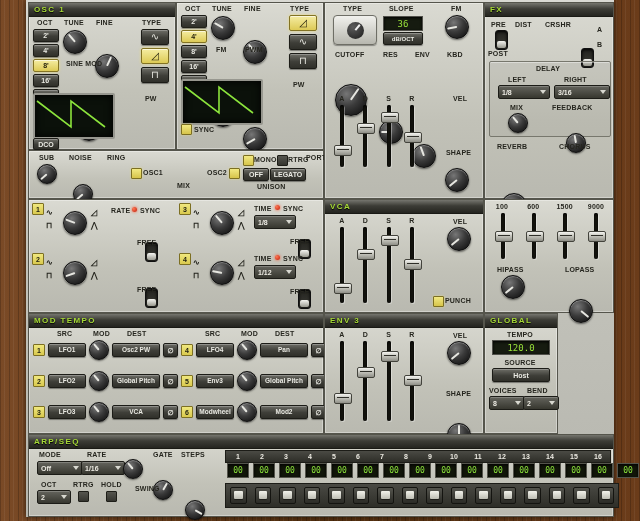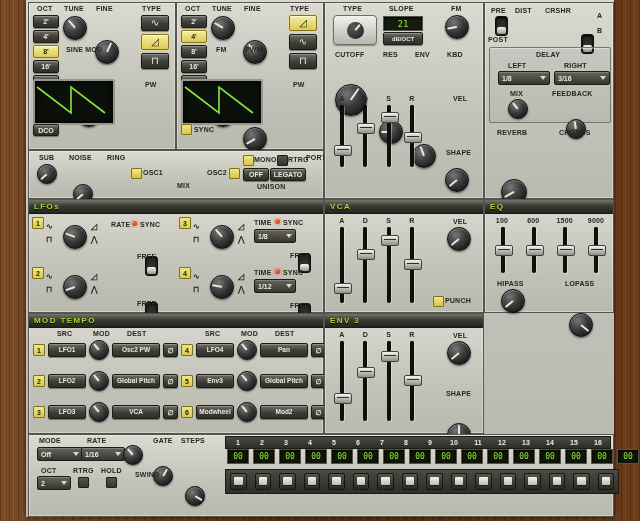--- a/index.html
+++ b/index.html
@@ -99,20 +99,23 @@
   .stepbtn::after{content:'';position:absolute;left:3px;top:3px;right:3px;bottom:4px;border-radius:1px;
     background:linear-gradient(#f1f1ea,#bdbdb3);box-shadow:0 1px 1px rgba(0,0,0,.5);}
 </style>
 </head>
 <body>
 
 <div id="root">
   <div class="face">
 
     <section class="section" style="left:2px;top:2px;width:146px;height:146px">
+      <div class="sec-header">
+        <span class="sec-title">OSC 1</span>
+      </div>
       <div class="sec-body">
         <span class="lbl abs" style="left:8px;top:2px">OCT</span>
         <span class="lbl abs" style="left:35px;top:2px">TUNE</span>
         <span class="lbl abs" style="left:67px;top:2px">FINE</span>
         <span class="lbl abs" style="left:113px;top:2px">TYPE</span>
         <div class="abs col" style="left:4px;top:12px">
 
         <div class="btn oct">2'</div>
             <div class="btn oct">4'</div>
             <div class="btn oct active">8'</div>
@@ -208,21 +211,21 @@
     </section>
 
     <section class="section" style="left:298px;top:2px;width:158px;height:195px">
       <div class="sec-body">
         <span class="lbl abs" style="left:18px;top:2px">TYPE</span>
         <span class="lbl abs" style="left:64px;top:2px">SLOPE</span>
         <span class="lbl abs" style="left:126px;top:2px">FM</span>
         <div class="selplate abs" style="left:8px;top:12px;width:42px;height:28px">
           <div class="seldial"></div>
         </div>
-        <div class="lcdnum abs" style="left:58px;top:13px;width:38px;height:13px">21</div>
+        <div class="lcdnum abs" style="left:58px;top:13px;width:38px;height:13px">36</div>
         <div class="btn abs" style="left:58px;top:29px;width:38px;height:11px;font-size:6px">dB/OCT</div>
         <div class="knob abs" style="left:120px;top:12px;--rot:-100deg"></div>
 
         <span class="lbl abs" style="left:10px;top:48px">CUTOFF</span>
         <span class="lbl abs" style="left:58px;top:48px">RES</span>
         <span class="lbl abs" style="left:90px;top:48px">ENV</span>
         <span class="lbl abs" style="left:122px;top:48px">KBD</span>
         <div class="knob lg abs" style="left:10px;top:57px;--rot:35deg"></div>
         <div class="knob abs" style="left:54px;top:61px;--rot:-90deg"></div>
         <div class="knob abs" style="left:87px;top:61px;--rot:-20deg"></div>
@@ -256,20 +259,23 @@
           </div>
         </div>
         <span class="lbl abs" style="left:128px;top:92px">VEL</span>
         <div class="knob abs" style="left:122px;top:101px;--rot:-130deg"></div>
         <span class="lbl abs" style="left:121px;top:146px">SHAPE</span>
         <div class="knob abs" style="left:122px;top:155px;--rot:0deg"></div>
       </div>
     </section>
 
     <section class="section" style="left:458px;top:2px;width:128px;height:195px">
+      <div class="sec-header">
+        <span class="sec-title">FX</span>
+      </div>
       <div class="sec-body">
         <span class="lbl abs" style="left:6px;top:4px">PRE</span>
         <span class="lbl abs" style="left:30px;top:4px">DIST</span>
         <div class="toggle abs" style="left:10px;top:13px"></div>
         <span class="lbl abs" style="left:3px;top:33px">POST</span>
         <span class="lbl abs" style="left:60px;top:4px">CRSHR</span>
         <div class="toggle abs" style="left:96px;top:11px"></div>
         <span class="lbl abs" style="left:112px;top:9px">A</span>
         <span class="lbl abs" style="left:112px;top:24px">B</span>
 
@@ -292,23 +298,20 @@
         </div>
 
         <span class="lbl abs" style="left:12px;top:126px">REVERB</span>
         <div class="knob abs" style="left:16px;top:136px;width:24px;height:24px;--rot:-120deg"></div>
         <span class="lbl abs" style="left:74px;top:126px">CHORUS</span>
         <div class="knob abs" style="left:78px;top:136px;width:24px;height:24px;--rot:-120deg"></div>
       </div>
     </section>
 
     <section class="section" style="left:2px;top:199px;width:294px;height:112px">
-      <div class="sec-header">
-        <span class="sec-title">LFOs</span>
-      </div>
       <div class="sec-body">
 
         <div class="abs" style="left:0;top:0;width:147px;height:49px">
           <span class="badge abs" style="left:3px;top:3px">1</span>
           <div class="glyphcol abs" style="left:17px;top:9px">
 
           <span class="glyph">∿</span>
               <span class="glyph">⊓</span>
             </div>
           <div class="knob abs" style="left:34px;top:11px;--rot:-70deg"></div>
@@ -424,23 +427,20 @@
           </div>
         </div>
         <span class="lbl abs" style="left:128px;top:4px">VEL</span>
         <div class="knob abs" style="left:122px;top:13px;--rot:-130deg"></div>
         <span class="sqled abs" style="left:108px;top:82px"></span>
         <span class="lbl abs" style="left:120px;top:83px">PUNCH</span>
       </div>
     </section>
 
     <section class="section" style="left:458px;top:199px;width:128px;height:112px">
-      <div class="sec-header">
-        <span class="sec-title">EQ</span>
-      </div>
       <div class="sec-body">
         <div class="abs" style="left:2px;top:3px;width:124px;display:flex;justify-content:space-between">
 
         <span class="lbl" style="width:30px;text-align:center">100</span>
             <span class="lbl" style="width:30px;text-align:center">600</span>
             <span class="lbl" style="width:30px;text-align:center">1500</span>
             <span class="lbl" style="width:30px;text-align:center">9000</span>
           </div>
         <div class="abs" style="left:2px;top:13px;width:124px;display:flex;justify-content:space-around">
           <div class="vslider" style="height:46px">
@@ -565,23 +565,47 @@
               </div>
           </div>
         </div>
         <span class="lbl abs" style="left:128px;top:4px">VEL</span>
         <div class="knob abs" style="left:122px;top:13px;--rot:-130deg"></div>
         <span class="lbl abs" style="left:121px;top:62px">SHAPE</span>
         <div class="knob abs" style="left:122px;top:71px;--rot:0deg"></div>
       </div>
     </section>
 
+    <section class="section" style="left:458px;top:313px;width:72px;height:119px">
+      <div class="sec-header">
+        <span class="sec-title">GLOBAL</span>
+      </div>
+      <div class="sec-body">
+        <span class="lbl abs" style="left:0;top:3px;width:70px;text-align:center">TEMPO</span>
+        <div class="lcdnum abs" style="left:7px;top:12px;width:56px;height:13px">120.0</div>
+        <span class="lbl abs" style="left:0;top:31px;width:70px;text-align:center">SOURCE</span>
+        <div class="btn abs" style="left:7px;top:40px;width:56px;height:12px">Host</div>
+        <span class="lbl abs" style="left:4px;top:59px">VOICES</span>
+        <span class="lbl abs" style="left:42px;top:59px">BEND</span>
+        <div class="dropdown abs" style="left:4px;top:68px;width:28px">
+          <span>8</span>
+            <span class="caret"></span>
+        </div>
+        <div class="dropdown abs" style="left:38px;top:68px;width:28px">
+          <span>2</span>
+            <span class="caret"></span>
+        </div>
+      </div>
+    </section>
 
 
     <section class="section" style="left:2px;top:434px;width:584px;height:81px">
+      <div class="sec-header">
+        <span class="sec-title">ARP/SEQ</span>
+      </div>
       <div class="sec-body">
         <span class="lbl abs" style="left:10px;top:2px">MODE</span>
         <div class="dropdown abs" style="left:8px;top:12px;width:38px">
           <span>Off</span>
             <span class="caret"></span>
         </div>
         <span class="lbl abs" style="left:58px;top:2px">RATE</span>
         <div class="dropdown abs" style="left:52px;top:12px;width:36px">
           <span>1/16</span>
             <span class="caret"></span>

